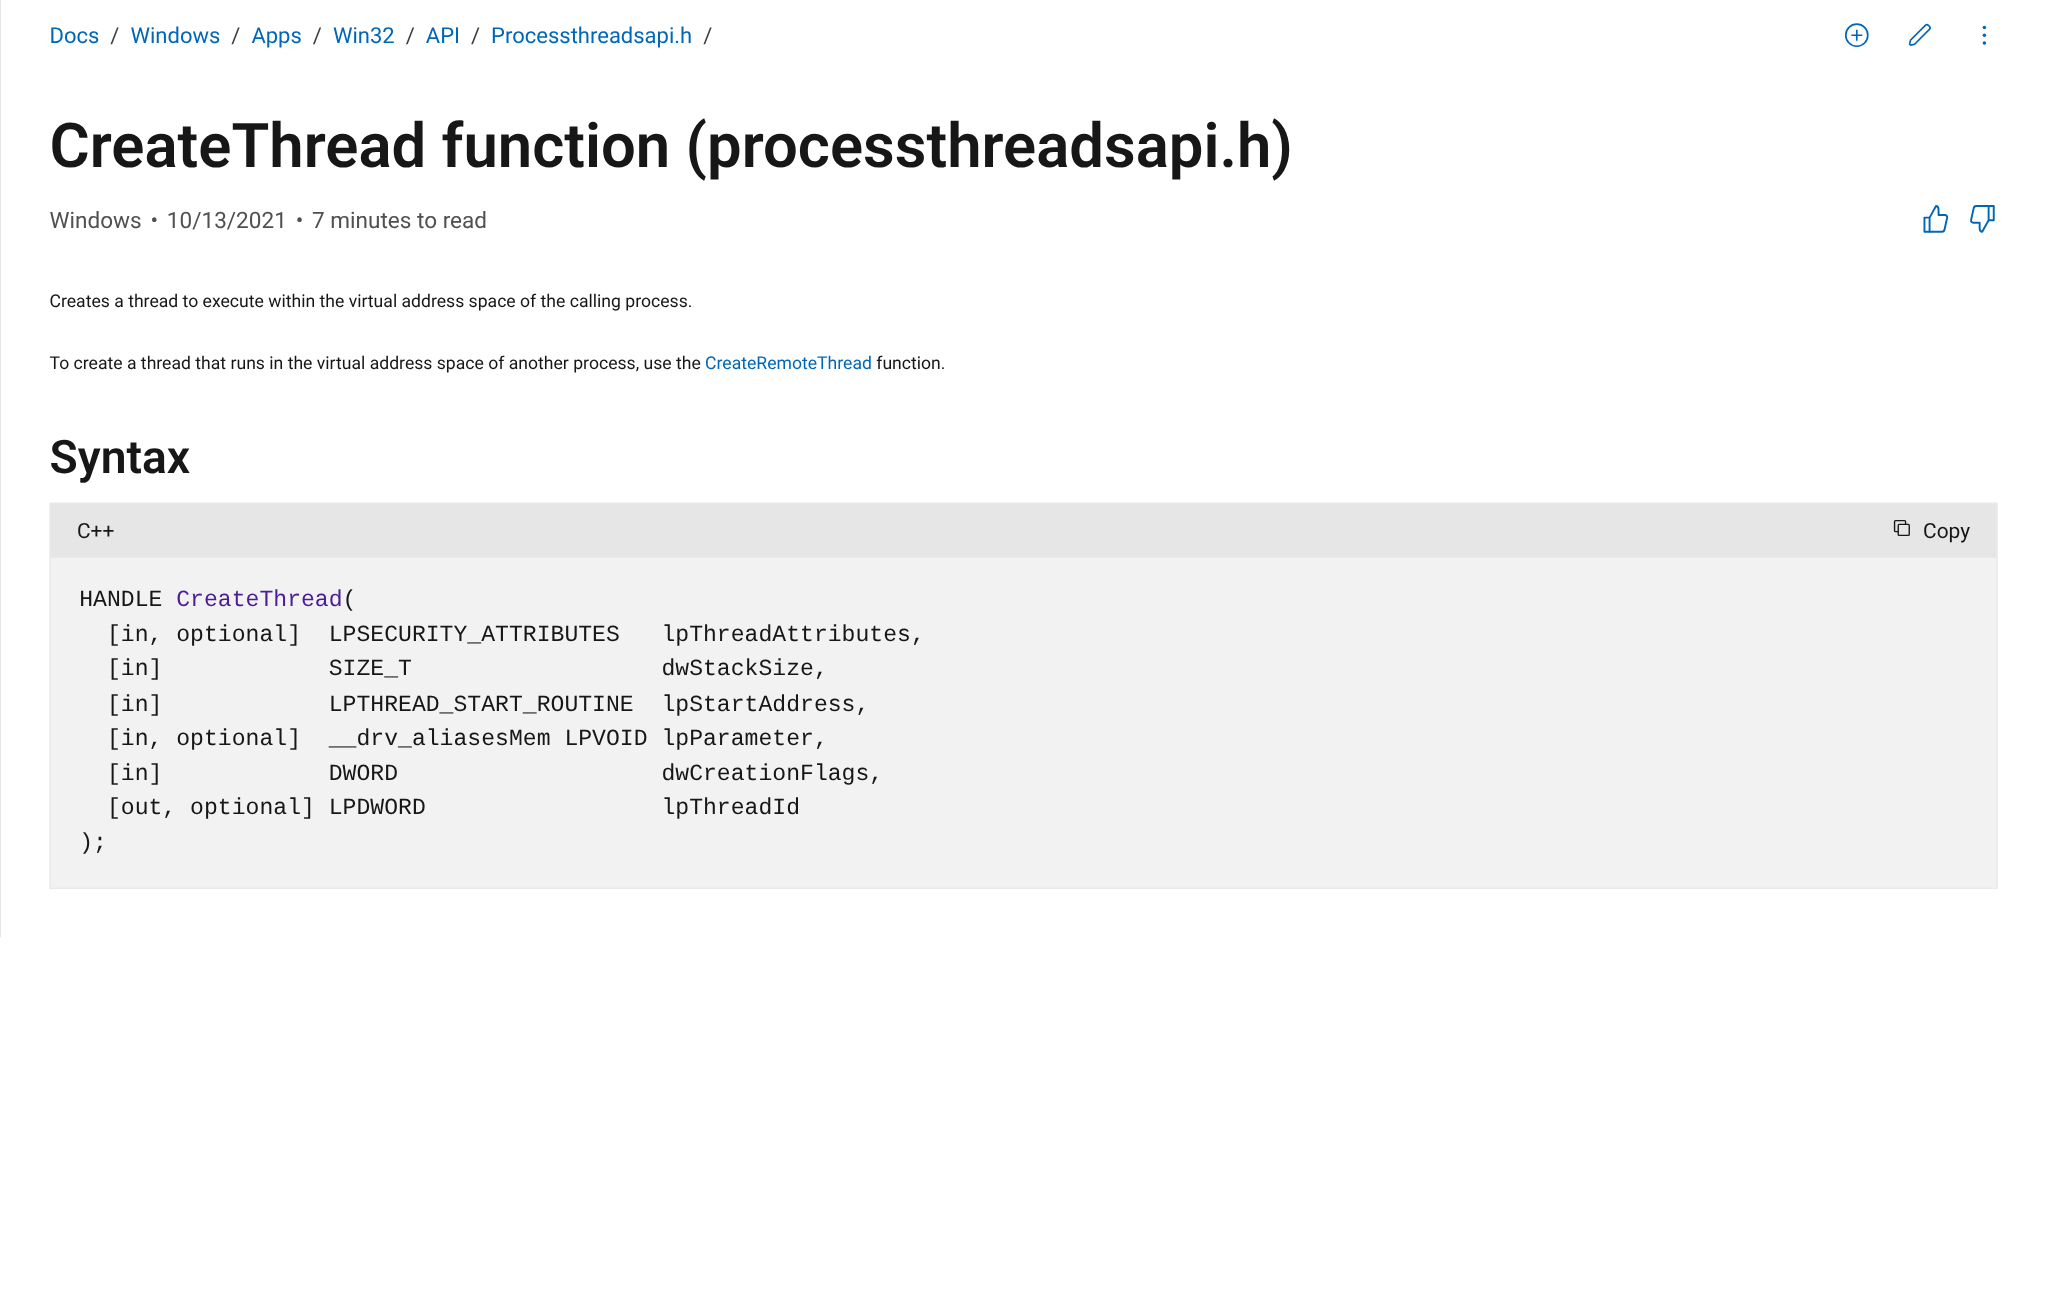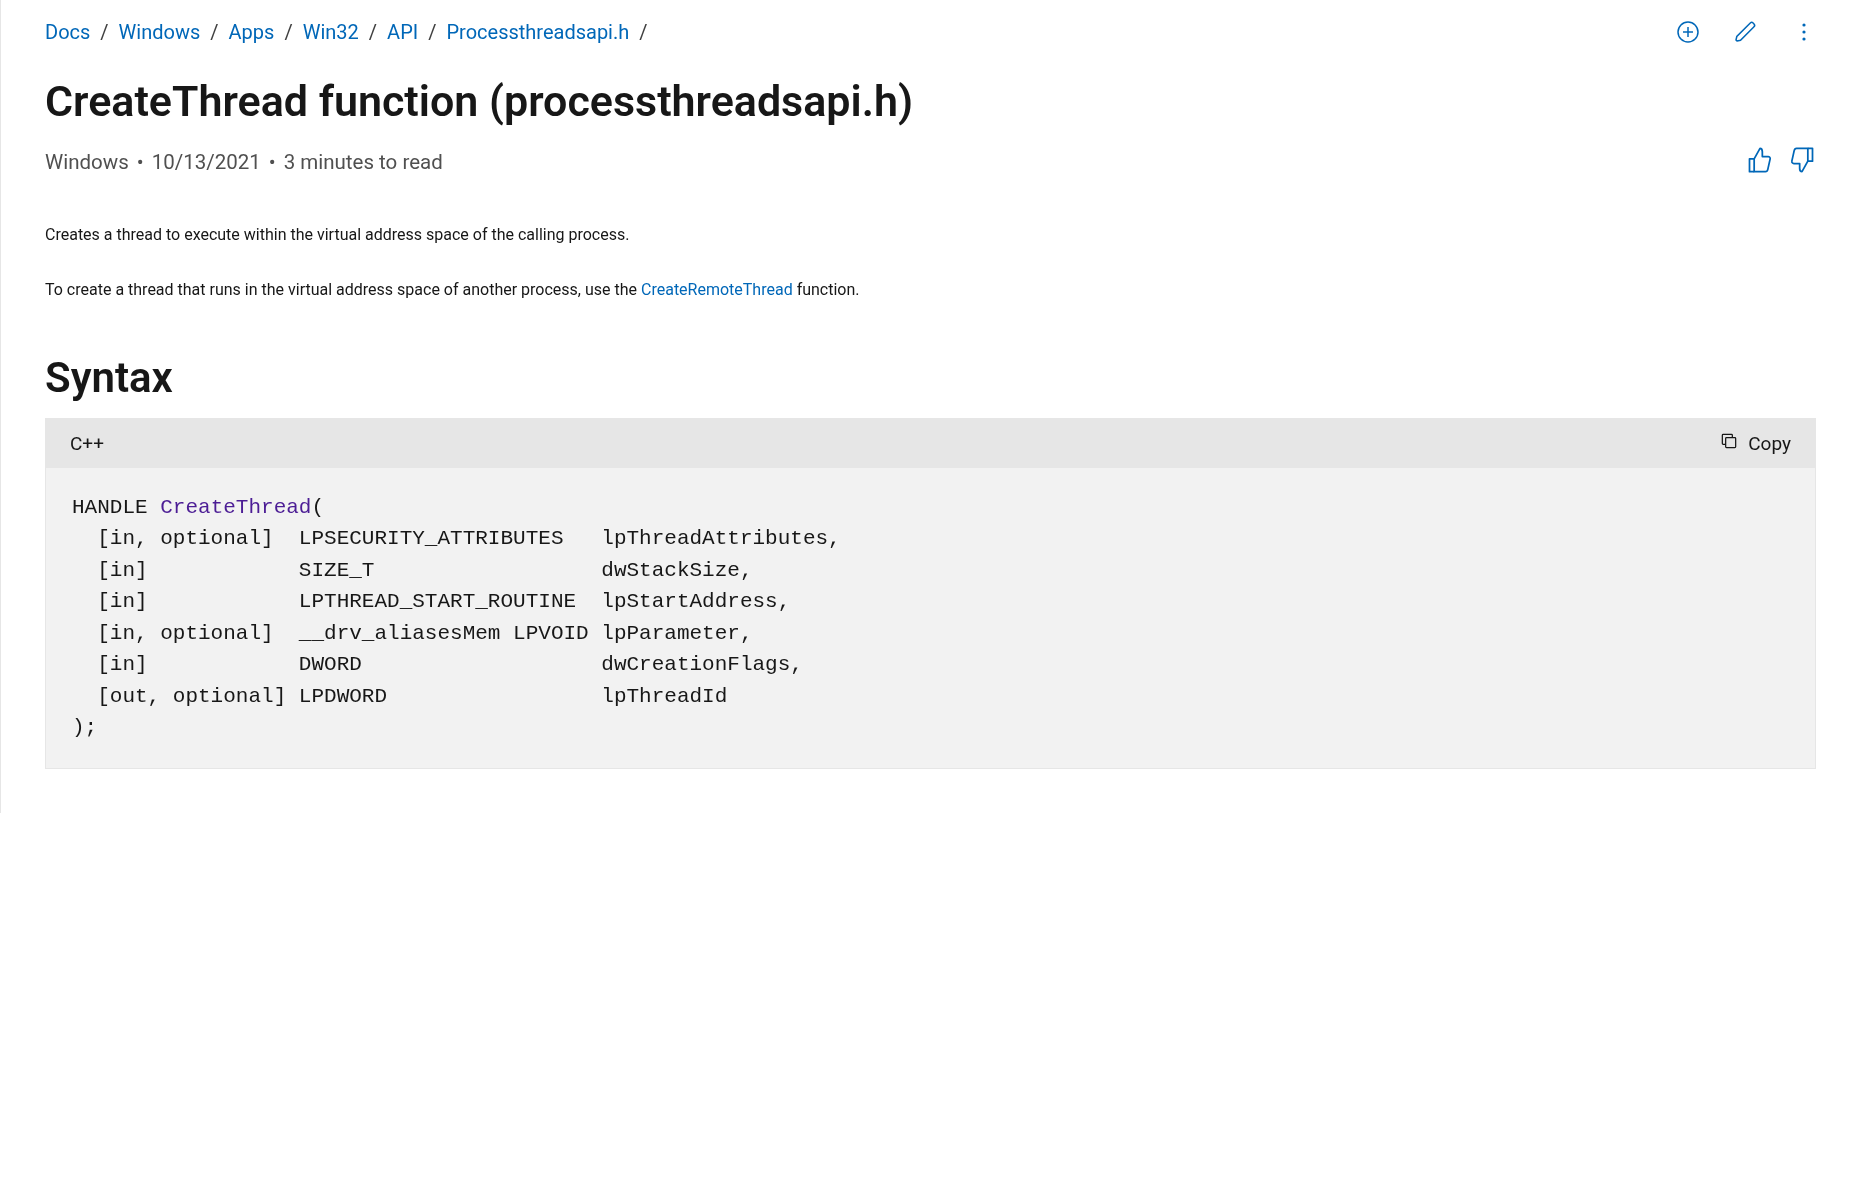--- a/index.html
+++ b/index.html
@@ -7,21 +7,21 @@
       font-family: "Segoe UI", -apple-system, BlinkMacSystemFont, Roboto, Helvetica, Arial, sans-serif;
       color: #171717;
       background: #fff;
       padding: 20px 44px 44px 44px;
       border-left: 1px solid #e6e6e6;
     }
     .topbar {
       display: flex;
       align-items: center;
       justify-content: space-between;
-      margin-bottom: 32px;
+      margin-bottom: 56px;
       gap: 48px;
     }
     .breadcrumb {
       font-size: 20px;
       display: flex;
       flex-wrap: wrap;
       align-items: center;
     }
     .breadcrumb a {
       color: #0067b8;
@@ -32,21 +32,21 @@
       margin: 0 10px;
     }
     .action-icons {
       display: flex;
       align-items: center;
       gap: 34px;
       color: #0067b8;
     }
     .action-icons svg { display: block; }
     h1 {
-      font-size: 43px;
+      font-size: 56px;
       font-weight: 600;
       line-height: 1.2;
       margin-bottom: 18px;
       color: #171717;
     }
     .meta-row {
       display: flex;
       align-items: center;
       justify-content: space-between;
       margin-bottom: 44px;
@@ -151,21 +151,21 @@
           <circle cx="12" cy="19" r="1.6"></circle>
         </svg>
     </span>
   </div>
 </div>
 
 <h1>CreateThread function (processthreadsapi.h)</h1>
 
 <div class="meta-row">
   <div class="meta">
-    <span>Windows</span><span class="dot">•</span><span>10/13/2021</span><span class="dot">•</span><span>3 minutes to read</span>
+    <span>Windows</span><span class="dot">•</span><span>10/13/2021</span><span class="dot">•</span><span>7 minutes to read</span>
   </div>
   <div class="feedback-icons">
     <span>
       <svg width="28" height="28" viewBox="0 0 24 24" fill="none" stroke="#0067b8" stroke-width="1.5" stroke-linejoin="round">
           <path d="M7 22V11l5-9c1 0 2 1 2 3v4h5c1 0 2 1 1.7 2l-2 9c-.2 1-1 2-2 2H7z"></path>
           <path d="M7 11H3v11h4"></path>
         </svg>
     </span>
     <span>
       <svg width="28" height="28" viewBox="0 0 24 24" fill="none" stroke="#0067b8" stroke-width="1.5" stroke-linejoin="round">

